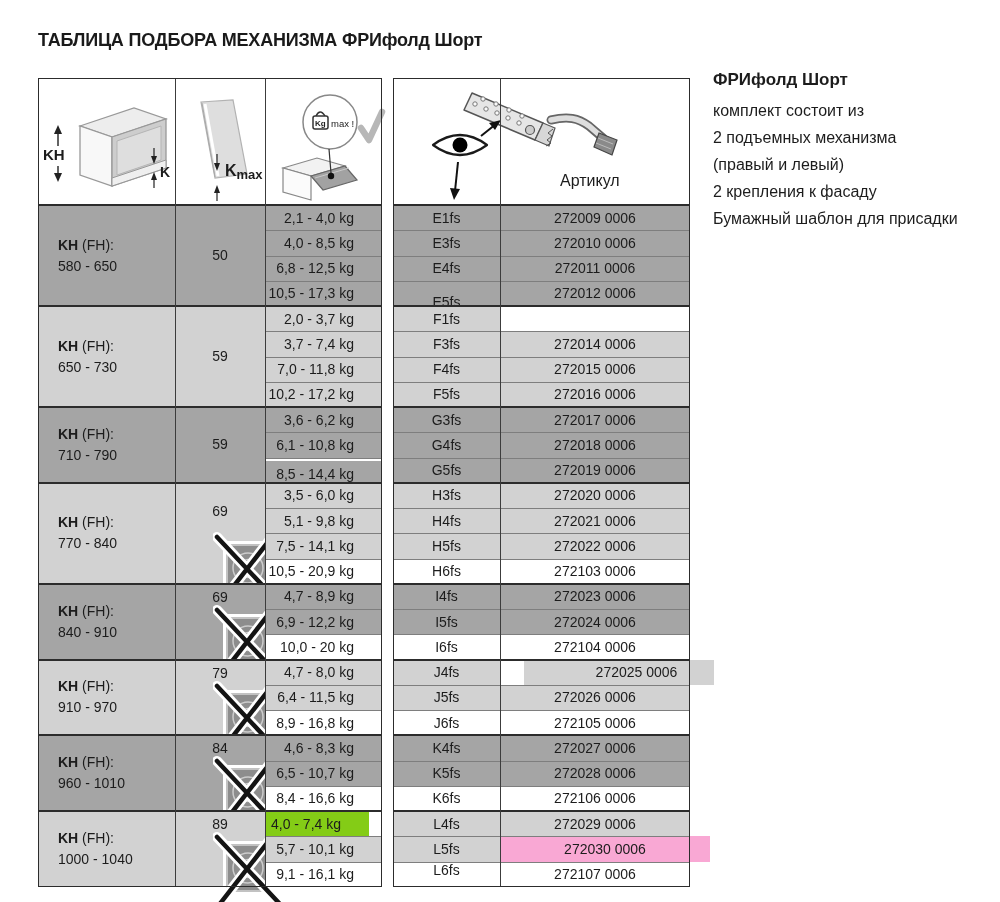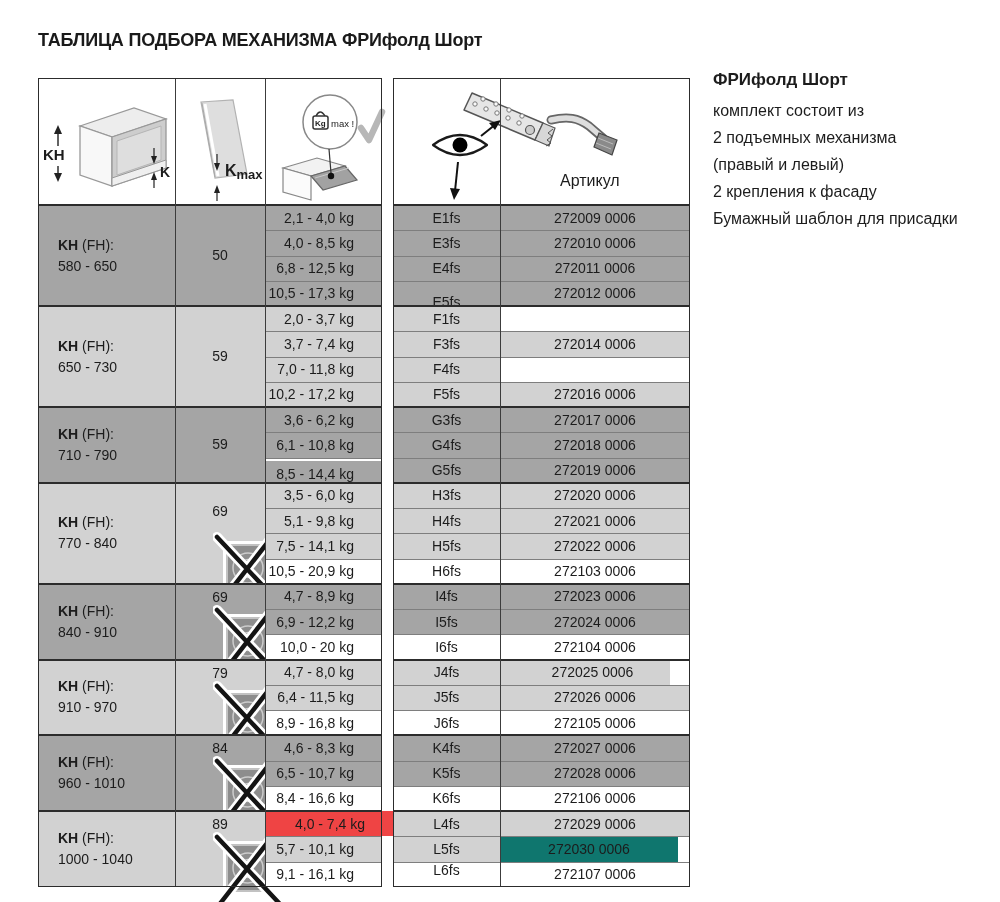--- a/index.html
+++ b/index.html
@@ -161,20 +161,21 @@
     </div>
     <div class="cell wtcell" style="position: absolute; left: 265px; top: 306px; width: 117px; height: 25.25px; background: rgb(210, 210, 210);">2,0 - 3,7 kg</div>
     <div class="cell mdcell" style="position: absolute; left: 393px; top: 306px; width: 107px; height: 25.25px; background: rgb(210, 210, 210);">F1fs</div>
     <div class="cell wtcell" style="position: absolute; left: 265px; top: 331.25px; width: 117px; height: 25.25px; background: rgb(210, 210, 210);">3,7 - 7,4 kg</div>
     <div class="cell mdcell" style="position: absolute; left: 393px; top: 331.25px; width: 107px; height: 25.25px; background: rgb(210, 210, 210);">F3fs</div>
     <div class="cell arcell" style="position: absolute; left: 500px; top: 331.25px; width: 190px; height: 25.25px; background: rgb(210, 210, 210);">272014 0006</div>
     <div class="rline" style="position: absolute; left: 265px; top: 331.25px; width: 117px; height: 0px;"></div>
     <div class="rline" style="position: absolute; left: 393px; top: 331.25px; width: 297px; height: 0px;"></div>
     <div class="cell wtcell" style="position: absolute; left: 265px; top: 356.5px; width: 117px; height: 25.25px; background: rgb(210, 210, 210);">7,0 - 11,8 kg</div>
     <div class="cell mdcell" style="position: absolute; left: 393px; top: 356.5px; width: 107px; height: 25.25px; background: rgb(210, 210, 210);">F4fs</div>
+    <div class="cell arcell" style="position: absolute; left: 500px; top: 356.5px; width: 190px; height: 25.25px; background: rgb(210, 210, 210);">272015 0006</div>
     <div class="rline" style="position: absolute; left: 265px; top: 356.5px; width: 117px; height: 0px;"></div>
     <div class="rline" style="position: absolute; left: 393px; top: 356.5px; width: 297px; height: 0px;"></div>
     <div class="cell wtcell" style="position: absolute; left: 265px; top: 381.75px; width: 117px; height: 25.25px; background: rgb(210, 210, 210);">10,2 - 17,2 kg</div>
     <div class="cell mdcell" style="position: absolute; left: 393px; top: 381.75px; width: 107px; height: 25.25px; background: rgb(210, 210, 210);">F5fs</div>
     <div class="cell arcell" style="position: absolute; left: 500px; top: 381.75px; width: 190px; height: 25.25px; background: rgb(210, 210, 210);">272016 0006</div>
     <div class="rline" style="position: absolute; left: 265px; top: 381.75px; width: 117px; height: 0px;"></div>
     <div class="rline" style="position: absolute; left: 393px; top: 381.75px; width: 297px; height: 0px;"></div>
     <div class="gline" style="position: absolute; left: 38px; top: 306px; width: 344px; height: 0px;"></div>
     <div class="gline" style="position: absolute; left: 393px; top: 306px; width: 297px; height: 0px;"></div>
     <div class="cell khcell" style="position: absolute; left: 38px; top: 407px; width: 137px; height: 75.75px; background: rgb(165, 165, 165);">
@@ -277,21 +278,21 @@
     <circle cx="35" cy="41" r="15" fill="none" stroke="#cccccc" stroke-width="1.5"></circle>
     <path d="M27 36 q8 -7 16 0" fill="none" stroke="#d6d6d6" stroke-width="1.3"></path>
     <path d="M27 47 q8 7 16 0" fill="none" stroke="#d6d6d6" stroke-width="1.3"></path>
     <path d="M4 10 L66 76 M62 6 L6 78" fill="none" stroke="#ffffff" stroke-width="10" stroke-linecap="round"></path>
     <path d="M4 10 L66 76 M62 6 L6 78" fill="none" stroke="#141414" stroke-width="4.5" stroke-linecap="round"></path>
   </svg>
       <div class="kmnum" style="top: 5px;">79</div>
     </div>
     <div class="cell wtcell" style="position: absolute; left: 265px; top: 659.5px; width: 117px; height: 25.25px; background: rgb(210, 210, 210);">4,7 - 8,0 kg</div>
     <div class="cell mdcell" style="position: absolute; left: 393px; top: 659.5px; width: 107px; height: 25.25px; background: rgb(210, 210, 210);">J4fs</div>
-    <div class="cell arcell" style="position: absolute; left: 480px; top: 659.5px; width: 190px; height: 25.25px; background: rgb(210, 210, 210); padding-left: 35px;">272025 0006</div>
+    <div class="cell arcell" style="position: absolute; left: 524px; top: 659.5px; width: 190px; height: 25.25px; background: rgb(210, 210, 210); padding-left: 35px;">272025 0006</div>
     <div class="cell wtcell" style="position: absolute; left: 265px; top: 684.75px; width: 117px; height: 25.25px; background: rgb(210, 210, 210);">6,4 - 11,5 kg</div>
     <div class="cell mdcell" style="position: absolute; left: 393px; top: 684.75px; width: 107px; height: 25.25px; background: rgb(210, 210, 210);">J5fs</div>
     <div class="cell arcell" style="position: absolute; left: 500px; top: 684.75px; width: 190px; height: 25.25px; background: rgb(210, 210, 210);">272026 0006</div>
     <div class="rline" style="position: absolute; left: 265px; top: 684.75px; width: 117px; height: 0px;"></div>
     <div class="rline" style="position: absolute; left: 393px; top: 684.75px; width: 297px; height: 0px;"></div>
     <div class="cell wtcell" style="position: absolute; left: 265px; top: 710px; width: 117px; height: 25.25px; background: rgb(255, 255, 255);">8,9 - 16,8 kg</div>
     <div class="cell mdcell" style="position: absolute; left: 393px; top: 710px; width: 107px; height: 25.25px; background: rgb(255, 255, 255);">J6fs</div>
     <div class="cell arcell" style="position: absolute; left: 500px; top: 710px; width: 190px; height: 25.25px; background: rgb(255, 255, 255);">272105 0006</div>
     <div class="rline" style="position: absolute; left: 265px; top: 710px; width: 117px; height: 0px;"></div>
     <div class="rline" style="position: absolute; left: 393px; top: 710px; width: 297px; height: 0px;"></div>
@@ -337,26 +338,26 @@
     <rect x="10" y="14" width="50" height="54" fill="#ffffff"></rect>
     <rect x="14" y="18" width="42" height="46" rx="5" fill="#8d8d8d" stroke="#c2c2c2" stroke-width="2"></rect>
     <circle cx="35" cy="41" r="15" fill="none" stroke="#cccccc" stroke-width="1.5"></circle>
     <path d="M27 36 q8 -7 16 0" fill="none" stroke="#d6d6d6" stroke-width="1.3"></path>
     <path d="M27 47 q8 7 16 0" fill="none" stroke="#d6d6d6" stroke-width="1.3"></path>
     <path d="M4 10 L66 76 M62 6 L6 78" fill="none" stroke="#ffffff" stroke-width="10" stroke-linecap="round"></path>
     <path d="M4 10 L66 76 M62 6 L6 78" fill="none" stroke="#141414" stroke-width="4.5" stroke-linecap="round"></path>
   </svg>
       <div class="kmnum" style="top: 5px;">89</div>
     </div>
-    <div class="cell wtcell" style="position: absolute; left: 265px; top: 811px; width: 128px; height: 25.25px; background: #ef4444;">4,0 - 7,4 kg</div>
+    <div class="cell wtcell" style="position: absolute; left: 265px; top: 811px; width: 104px; height: 25.25px; background: #84cc16;">4,0 - 7,4 kg</div>
     <div class="cell mdcell" style="position: absolute; left: 393px; top: 811px; width: 107px; height: 25.25px; background: rgb(210, 210, 210);">L4fs</div>
     <div class="cell arcell" style="position: absolute; left: 500px; top: 811px; width: 190px; height: 25.25px; background: rgb(210, 210, 210);">272029 0006</div>
     <div class="cell wtcell" style="position: absolute; left: 265px; top: 836.25px; width: 117px; height: 25.25px; background: rgb(210, 210, 210);">5,7 - 10,1 kg</div>
     <div class="cell mdcell" style="position: absolute; left: 393px; top: 836.25px; width: 107px; height: 25.25px; background: rgb(210, 210, 210);">L5fs</div>
-    <div class="cell arcell" style="position: absolute; left: 500px; top: 836.25px; width: 178px; height: 25.25px; background: #0f766e;">272030 0006</div>
+    <div class="cell arcell" style="position: absolute; left: 500px; top: 836.25px; width: 210px; height: 25.25px; background: #f9a8d4;">272030 0006</div>
     <div class="rline" style="position: absolute; left: 265px; top: 836.25px; width: 117px; height: 0px;"></div>
     <div class="rline" style="position: absolute; left: 393px; top: 836.25px; width: 297px; height: 0px;"></div>
     <div class="cell wtcell" style="position: absolute; left: 265px; top: 861.5px; width: 117px; height: 25.25px; background: rgb(255, 255, 255);">9,1 - 16,1 kg</div>
     <div class="cell mdcell" style="position: absolute; left: 393px; top: 861.5px; width: 107px; height: 17px; background: rgb(255, 255, 255);">L6fs</div>
     <div class="cell arcell" style="position: absolute; left: 500px; top: 861.5px; width: 190px; height: 25.25px; background: rgb(255, 255, 255);">272107 0006</div>
     <div class="rline" style="position: absolute; left: 265px; top: 861.5px; width: 117px; height: 0px;"></div>
     <div class="rline" style="position: absolute; left: 393px; top: 861.5px; width: 297px; height: 0px;"></div>
     <div class="gline" style="position: absolute; left: 38px; top: 811px; width: 344px; height: 0px;"></div>
     <div class="gline" style="position: absolute; left: 393px; top: 811px; width: 297px; height: 0px;"></div>
     <div class="vline" style="position: absolute; left: 175px; top: 78px; width: 0px; height: 808.75px;"></div>

